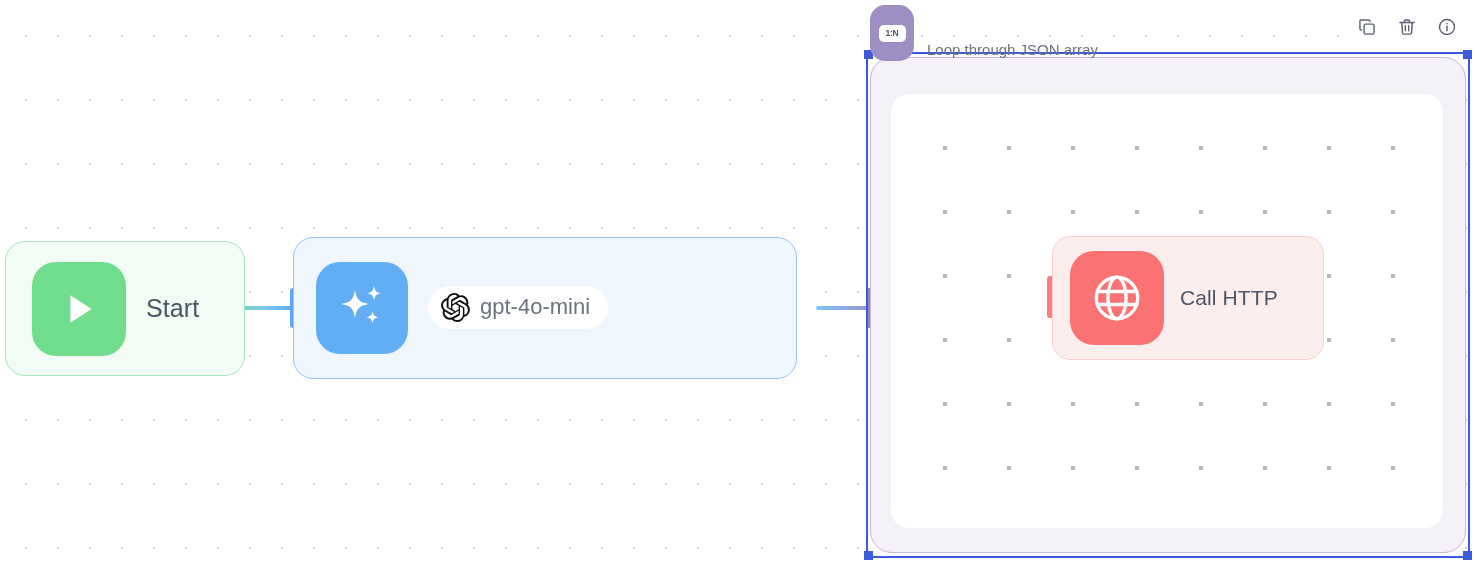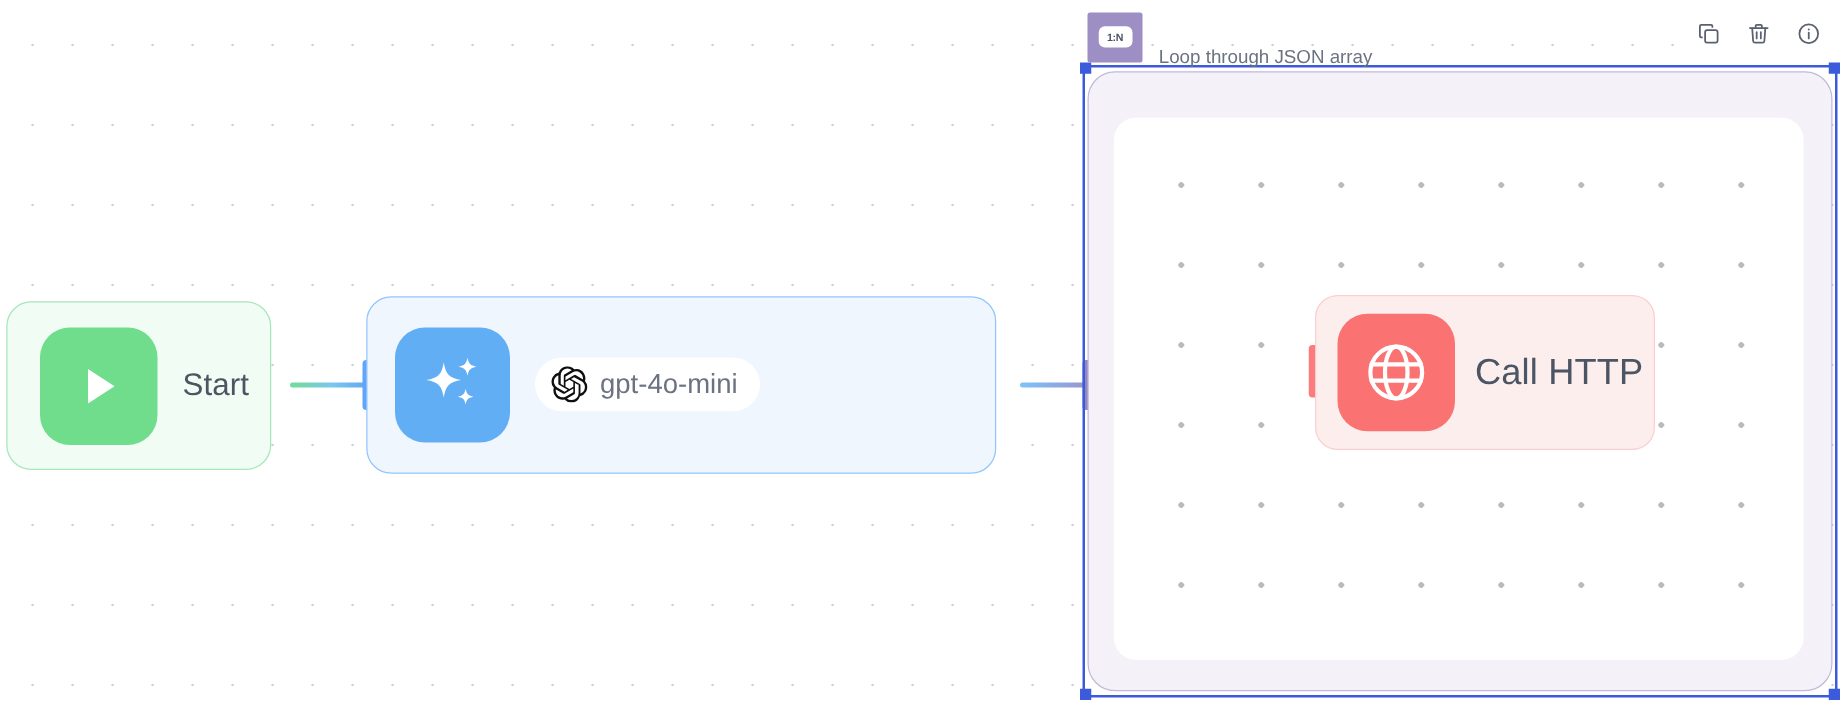--- a/index.html
+++ b/index.html
@@ -28,21 +28,21 @@
     border-radius: 18px;
   }
   .node-icon {
     display: flex; align-items: center; justify-content: center;
     flex: none;
   }
   .node-body { display: flex; flex-direction: column; }
 
   
   #start-node {
-    left: 5px; top: 241px; width: 212px; height: 135px;
+    left: 5px; top: 241px; width: 240px; height: 135px;
     background: #f1fcf4;
     border: 1.6px solid #a7e6bb;
     border-radius: 20px;
     padding-left: 26px;
     gap: 20px;
   }
   #start-icon {
     width: 94px; height: 94px;
     background: #6fdd8b;
     border-radius: 24px;
@@ -128,23 +128,23 @@
     background-size: 64px 64px;
     background-position: 22px 22px;
   }
 
   
   #loop-header {
     position: absolute; left: 4px; top: -47px;
     display: flex; align-items: center; gap: 13px;
   }
   #loop-header-icon {
-    width: 44px; height: 40px;
+    width: 44px; height: 56px;
     background: #9d8ec4;
-    border-radius: 2px;
+    border-radius: 15px;
     display: flex; align-items: center; justify-content: center;
   }
   #loop-badge {
     background: #ffffff; border-radius: 5px;
     width: 27px; height: 17px;
     display: flex; align-items: center; justify-content: center;
     font-size: 8.5px; font-weight: bold; color: #4b5563;
     letter-spacing: -0.3px;
   }
   #loop-title { font-size: 15px; color: #6b7280; white-space: nowrap; margin-top: 32px; }
@@ -173,21 +173,21 @@
     padding-left: 17px;
     gap: 16px;
   }
   #http-icon {
     width: 94px; height: 94px;
     background: #fb7272;
     border-radius: 24px;
   }
   #http-icon svg { width: 54px; height: 54px; display: block; }
   .http-label {
-    font-size: 29px; color: #4b5563; white-space: nowrap; letter-spacing: .1px;
+    font-size: 21px; color: #4b5563; white-space: nowrap; letter-spacing: .1px;
   }
 </style>
 </head>
 <body>
 
 <div id="canvas">
 
   <div class="edge" id="edge-start-llm"></div>
   <div class="edge" id="edge-llm-loop"></div>
 

